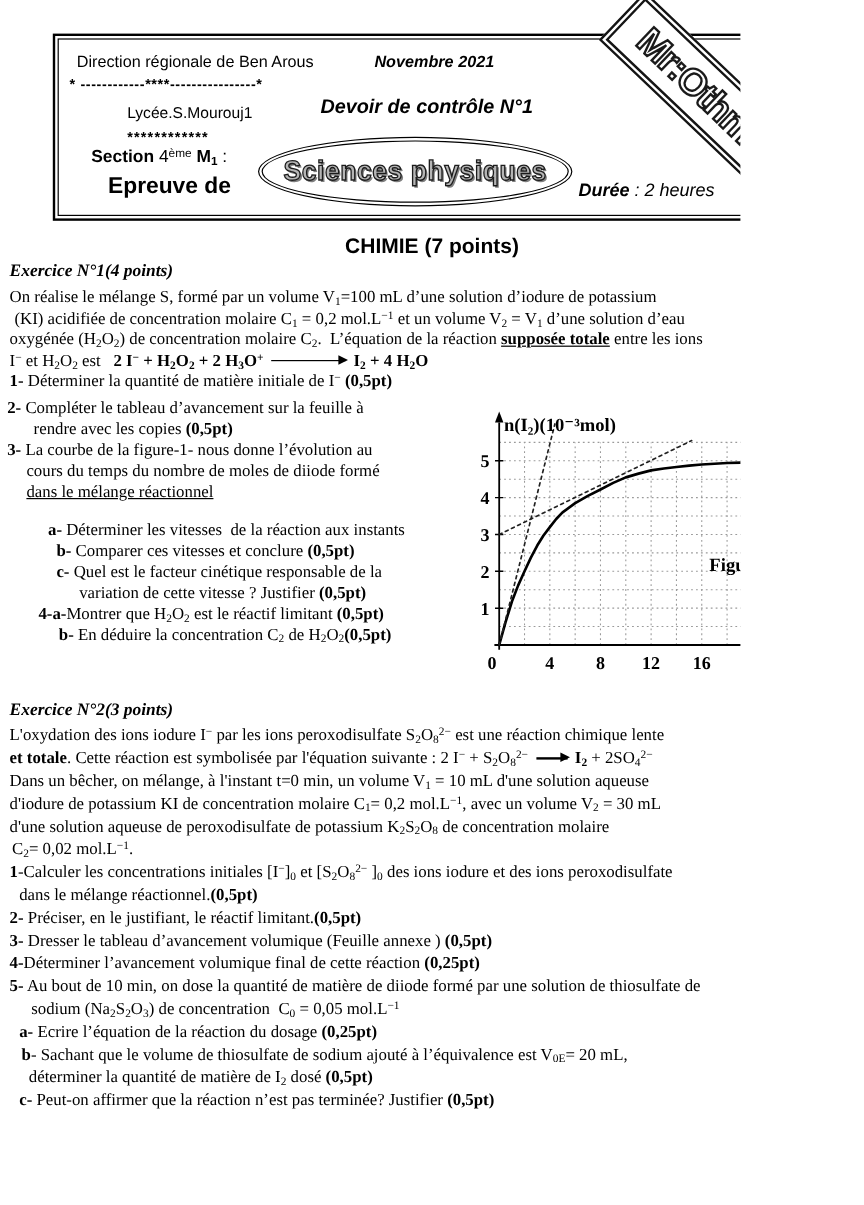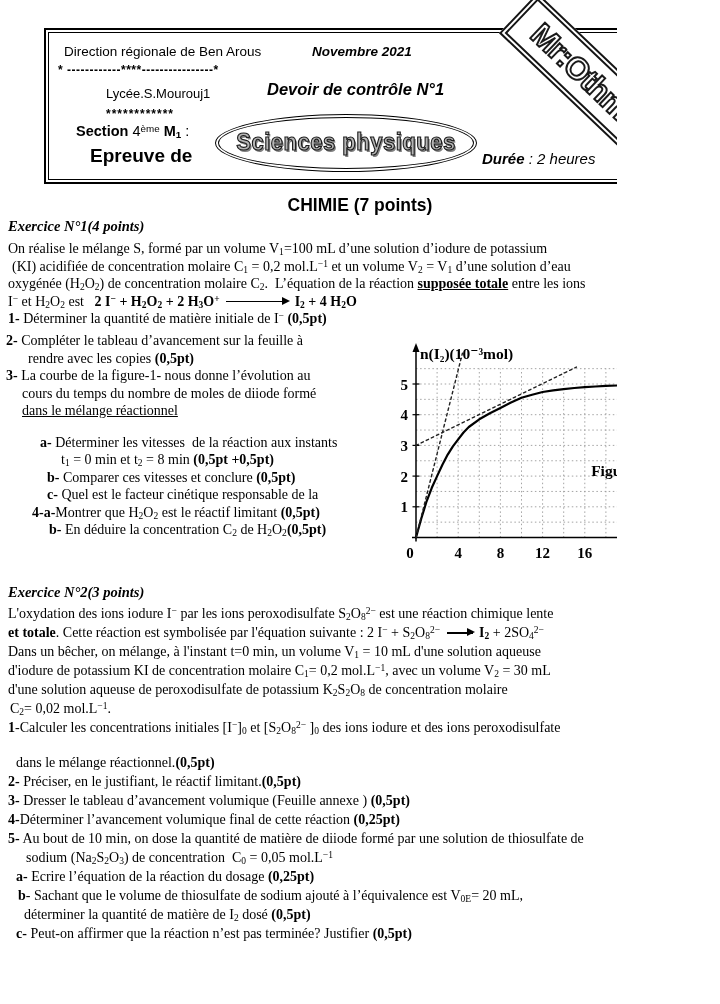--- a/index.html
+++ b/index.html
@@ -107,23 +107,23 @@
       <div><b>1-</b> Déterminer la quantité de matière initiale de I<sup>−</sup> <b>(0,5pt)</b></div>
     </div>
   <div class="ex1-col t-lines">
       <div style="padding-left: 3px;"><b>2-</b> Compléter le tableau d’avancement sur la feuille à</div>
       <div style="padding-left: 25px;">rendre avec les copies <b>(0,5pt)</b></div>
       <div style="padding-left: 3px;"><b>3-</b> La courbe de la figure-1- nous donne l’évolution au</div>
       <div style="padding-left: 19px;">cours du temps du nombre de moles de diiode formé</div>
       <div style="padding-left: 19px; text-decoration: underline;">dans le mélange réactionnel</div>
       <div style="height: 14px;"></div>
       <div style="padding-left: 37px;"><b>a-</b> Déterminer les vitesses&nbsp; de la réaction aux instants</div>
-      <div style="padding-left: 58px;">t<sub>1</sub> = 0 min et t<sub>2</sub> = 8 min <b>(0,5pt +0,5pt)</b></div>
       <div style="padding-left: 44px;"><b>b-</b> Comparer ces vitesses et conclure <b>(0,5pt)</b></div>
       <div style="padding-left: 44px;"><b>c-</b> Quel est le facteur cinétique responsable de la</div>
+      <div style="padding-left: 63px;">variation de cette vitesse ? Justifier <b>(0,5pt)</b></div>
       <div style="padding-left: 29px;"><b>4-a-</b>Montrer que H<sub>2</sub>O<sub>2</sub> est le réactif limitant <b>(0,5pt)</b></div>
       <div style="padding-left: 46px;"><b>b-</b> En déduire la concentration C<sub>2</sub> de H<sub>2</sub>O<sub>2</sub><b>(0,5pt)</b></div>
     </div>
 
   <div class="figure">
     <svg id="fig-svg" width="324" height="244" viewBox="0 0 324 244">
         <line x1="41.1" y1="199.5" x2="41.1" y2="30.650000000000006" stroke="#9a9a9a" stroke-width="0.9" stroke-dasharray="1.5 2.6"></line>
         <line x1="62.2" y1="199.5" x2="62.2" y2="30.650000000000006" stroke="#9a9a9a" stroke-width="0.9" stroke-dasharray="1.5 2.6"></line>
         <line x1="83.30000000000001" y1="199.5" x2="83.30000000000001" y2="30.650000000000006" stroke="#9a9a9a" stroke-width="0.9" stroke-dasharray="1.5 2.6"></line>
         <line x1="104.4" y1="199.5" x2="104.4" y2="30.650000000000006" stroke="#9a9a9a" stroke-width="0.9" stroke-dasharray="1.5 2.6"></line>
@@ -176,21 +176,21 @@
 
   <div class="ex-head ex2-head">Exercice N°2(3 points)</div>
   <div class="ex2-lines t-lines">
       <div>L'oxydation des ions iodure I<sup>−</sup> par les ions peroxodisulfate S<sub>2</sub>O<sub>8</sub><sup>2−</sup> est une réaction chimique lente</div>
       <div><b>et totale</b>. Cette réaction est symbolisée par l'équation suivante : 2 I<sup>−</sup> + S<sub>2</sub>O<sub>8</sub><sup>2−</sup> <span class="arrow arrow-s"></span> <b>I<sub>2</sub></b> + 2SO<sub>4</sub><sup>2−</sup></div>
       <div>Dans un bêcher, on mélange, à l'instant t=0 min, un volume V<sub>1</sub> = 10 mL d'une solution aqueuse</div>
       <div>d'iodure de potassium KI de concentration molaire C<sub>1</sub>= 0,2 mol.L<sup>−1</sup>, avec un volume V<sub>2</sub> = 30 mL</div>
       <div>d'une solution aqueuse de peroxodisulfate de potassium K<sub>2</sub>S<sub>2</sub>O<sub>8</sub> de concentration molaire</div>
       <div style="padding-left: 2px;">C<sub>2</sub>= 0,02 mol.L<sup>−1</sup>.</div>
       <div><b>1</b>-Calculer les concentrations initiales [I<sup>−</sup>]<sub>0</sub> et [S<sub>2</sub>O<sub>8</sub><sup>2−</sup> ]<sub>0</sub> des ions iodure et des ions peroxodisulfate</div>
-      <div style="padding-left: 8px; margin-top: 16px;">dans le mélange réactionnel.<b>(0,5pt)</b></div>
+      <div style="padding-left: 8px;">dans le mélange réactionnel.<b>(0,5pt)</b></div>
       <div><b>2-</b> Préciser, en le justifiant, le réactif limitant.<b>(0,5pt)</b></div>
       <div><b>3-</b> Dresser le tableau d’avancement volumique (Feuille annexe ) <b>(0,5pt)</b></div>
       <div><b>4-</b>Déterminer l’avancement volumique final de cette réaction <b>(0,25pt)</b></div>
       <div><b>5-</b> Au bout de 10 min, on dose la quantité de matière de diiode formé par une solution de thiosulfate de</div>
       <div style="padding-left: 18px;">sodium (Na<sub>2</sub>S<sub>2</sub>O<sub>3</sub>) de concentration&nbsp; C<sub>0</sub> = 0,05 mol.L<sup>−1</sup></div>
       <div style="padding-left: 8px;"><b>a-</b> Ecrire l’équation de la réaction du dosage <b>(0,25pt)</b></div>
       <div style="padding-left: 10px;"><b>b</b>- Sachant que le volume de thiosulfate de sodium ajouté à l’équivalence est V<sub>0E</sub>= 20 mL,</div>
       <div style="padding-left: 16px;">déterminer la quantité de matière de I<sub>2</sub> dosé <b>(0,5pt)</b></div>
       <div style="padding-left: 8px;"><b>c-</b> Peut-on affirmer que la réaction n’est pas terminée? Justifier <b>(0,5pt)</b></div>
     </div>

